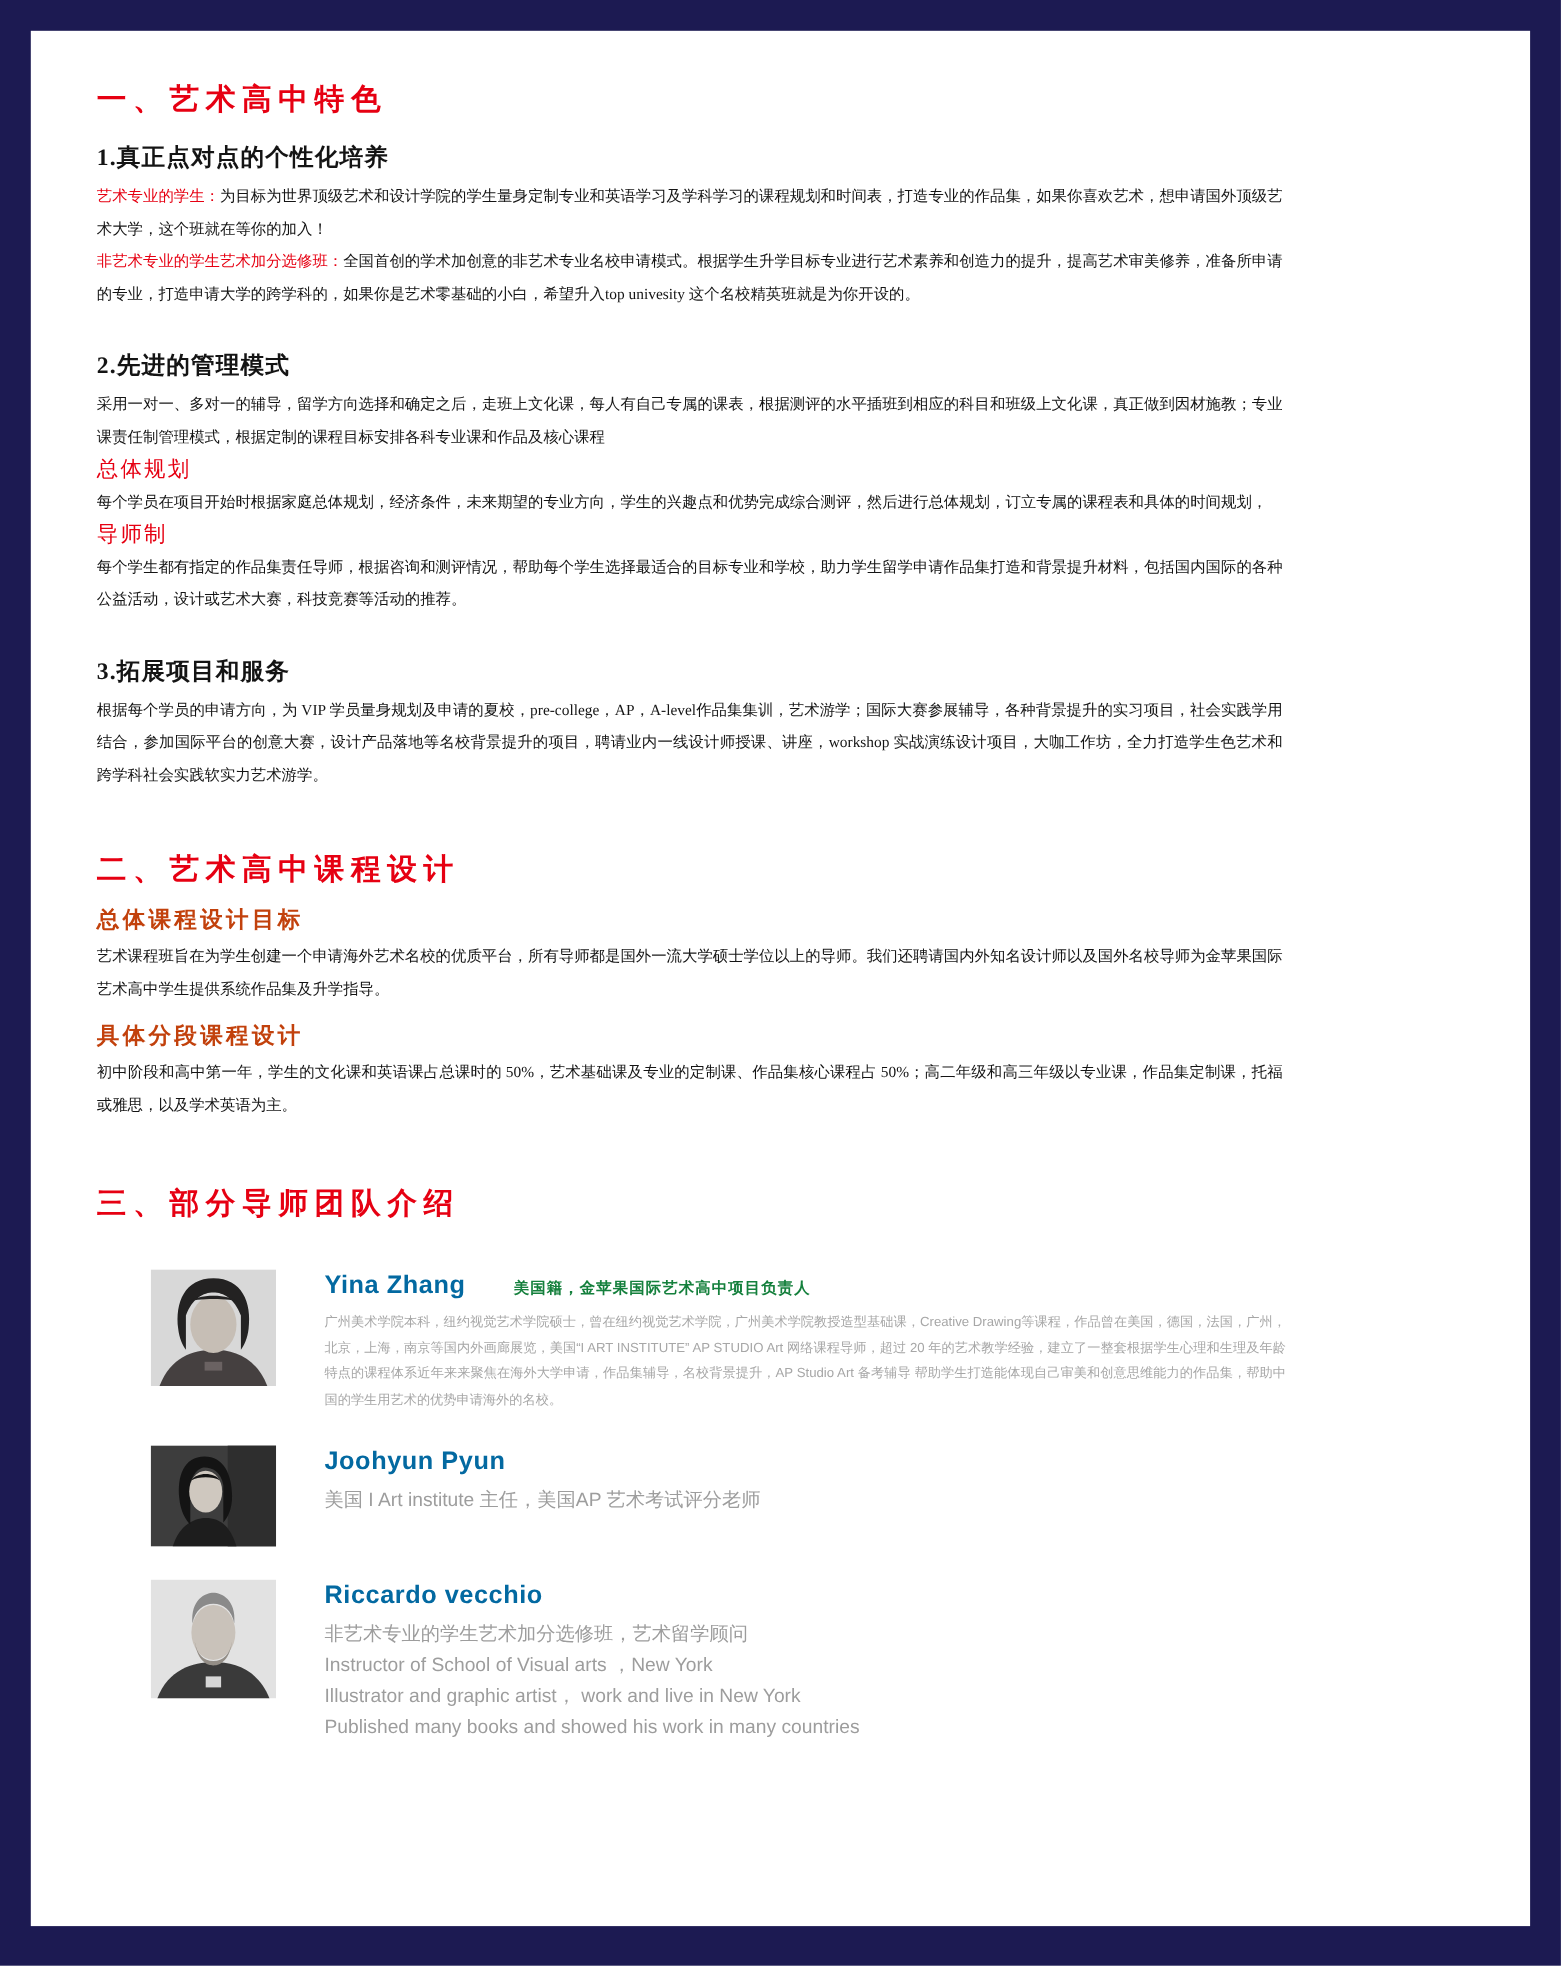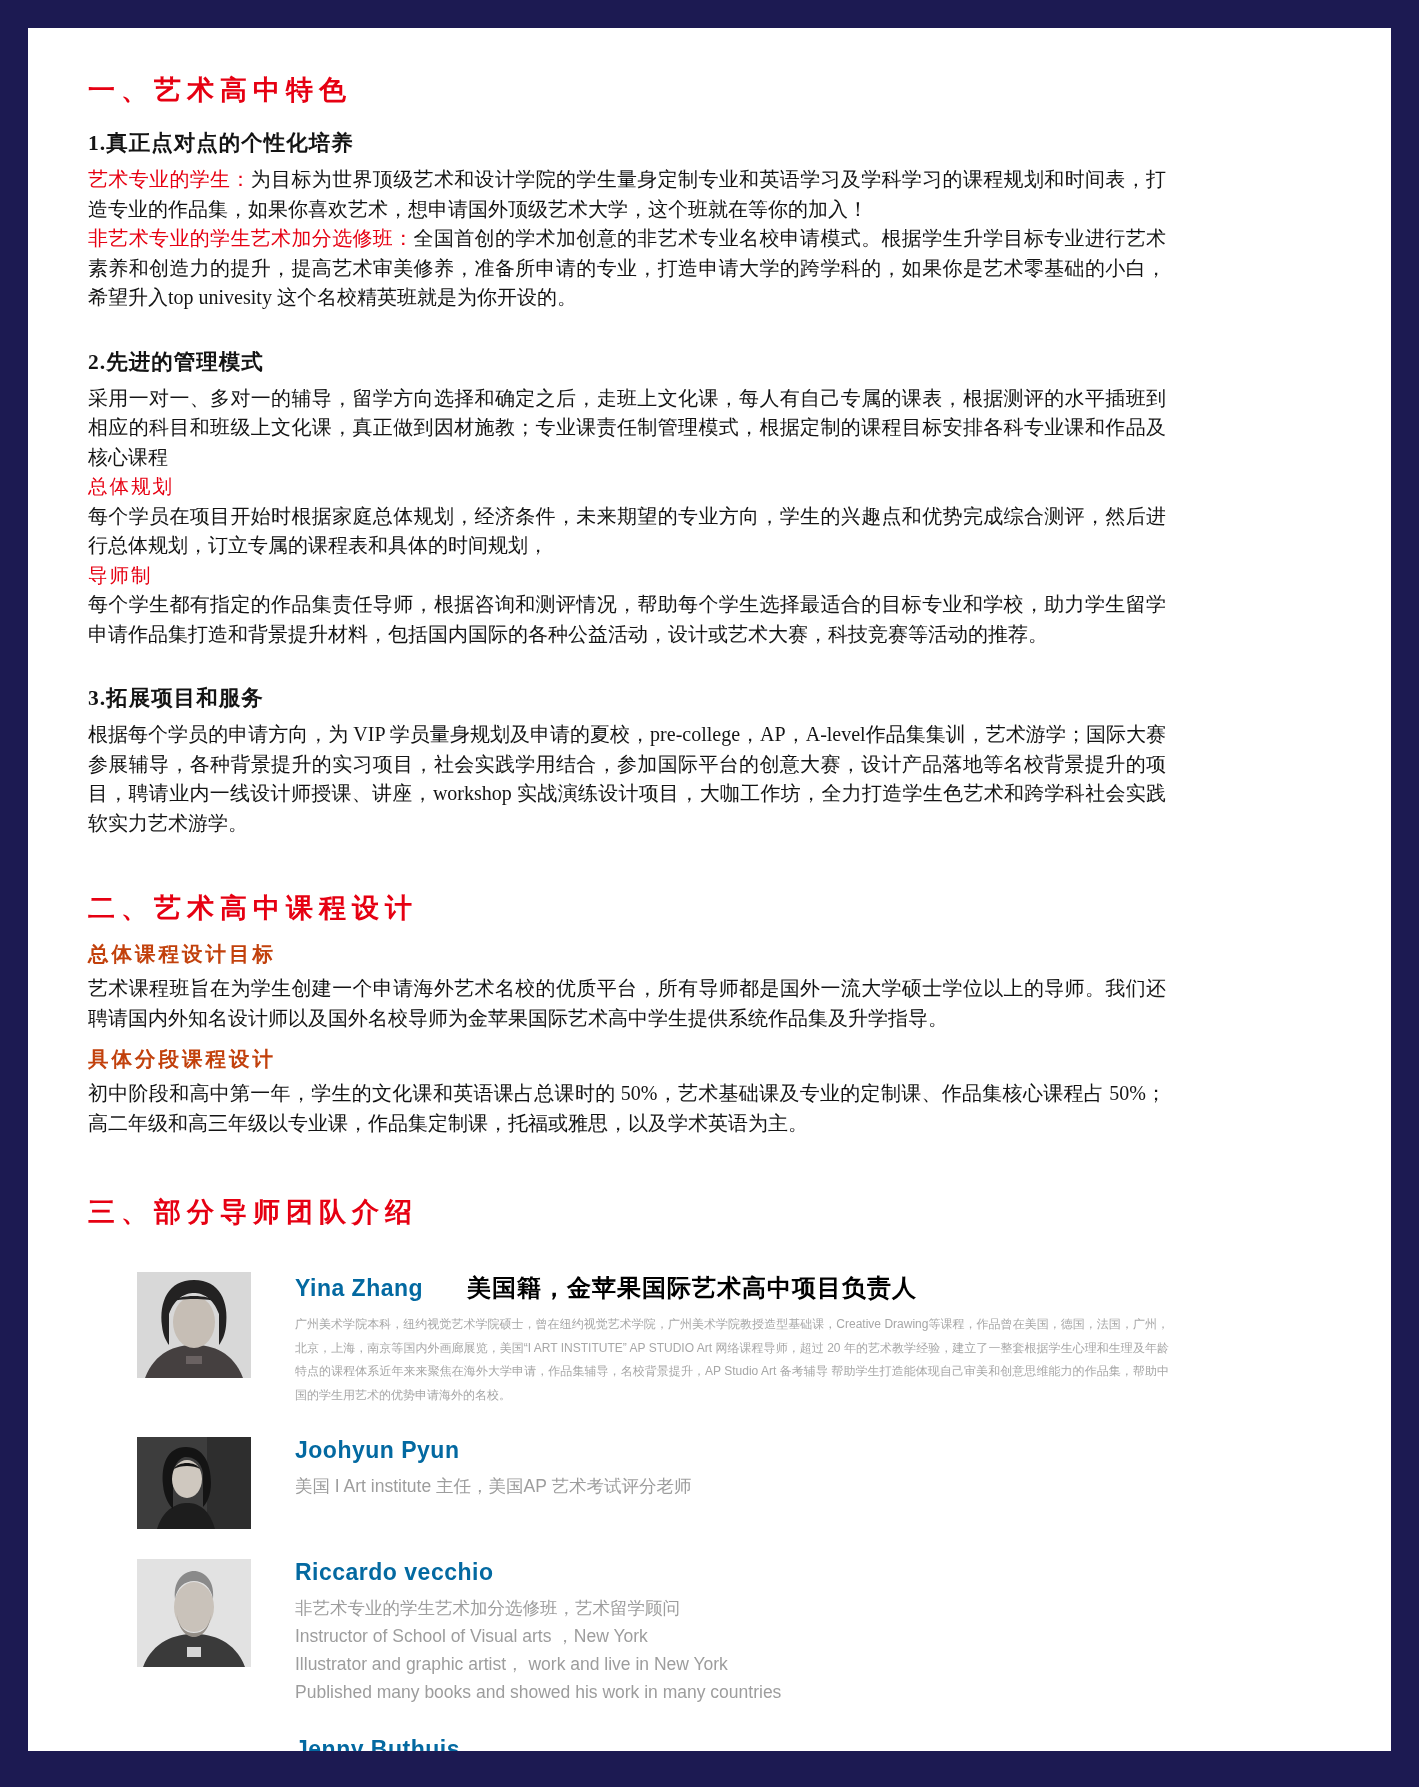--- a/index.html
+++ b/index.html
@@ -26,21 +26,21 @@
   #t2 { margin-top:52px; margin-bottom:14px; }
   #t3 { margin-top:56px; margin-bottom:42px; }
   
   .subhead {
     font-size:21.5px; font-weight:bold; letter-spacing:1px;
     margin:34px 0 8px 0;
   }
   .subhead.first { margin-top:6px; }
   
   .para {
-    font-size:20px; line-height:29.5px; text-align:justify;
+    font-size:14px; line-height:29.5px; text-align:justify;
     margin:0;
   }
   .red-inline { color:#e60012; }
   .red-line {
     color:#e60012; font-size:19.5px; line-height:29.5px; letter-spacing:2px;
   }
   .red-bold-label {
     color:#c2410c; font-weight:bold; font-size:20.5px; letter-spacing:3px;
     margin:12px 0 6px 0;
   }
@@ -48,21 +48,21 @@
   .mentor { display:flex; margin-bottom:30px; }
   .photo-slot { flex:none; width:207px; padding-left:49px; box-sizing:border-box; }
   .photo-slot svg { display:block; }
   .mentor-main { flex:1; min-width:0; }
   .name-row { display:flex; align-items:baseline; }
   .mentor-name {
     font-family:"Liberation Sans","DejaVu Sans",sans-serif;
     font-weight:bold; font-size:23px; color:#0369a1; letter-spacing:0.5px;
   }
   .mentor-cn-title {
-    font-weight:bold; font-size:24px; color:#000000; margin-left:44px; letter-spacing:1px;
+    font-weight:bold; font-size:14px; color:#15803d; margin-left:44px; letter-spacing:1px;
   }
   .bio-par {
     margin-top:9px; width:874px;
     font-family:"Liberation Sans","DejaVu Sans",sans-serif;
     font-size:12px; line-height:23.5px; color:#a7a7a7; text-align:justify;
   }
   .bio-lines {
     margin-top:8px;
     font-family:"Liberation Sans","DejaVu Sans",sans-serif;
     font-size:17.5px; line-height:28px; color:#9d9d9d;
@@ -158,22 +158,16 @@
           <div>非艺术专业的学生艺术加分选修班，艺术留学顾问</div>
           <div>Instructor of School of Visual arts ，New York</div>
           <div>Illustrator and graphic artist， work and live in New York</div>
           <div>Published many books and showed his work in many countries</div>
         </div>
       </div>
     </div>
 
     <div class="mentor">
       <div class="photo-slot"></div>
-      <div class="mentor-main">
-        <div class="name-row">
-          <span class="mentor-name">Jenny Buthuis</span>
-        </div>
-
-      </div>
     </div>
 
   </div>
 </div>
 
 </body></html>

